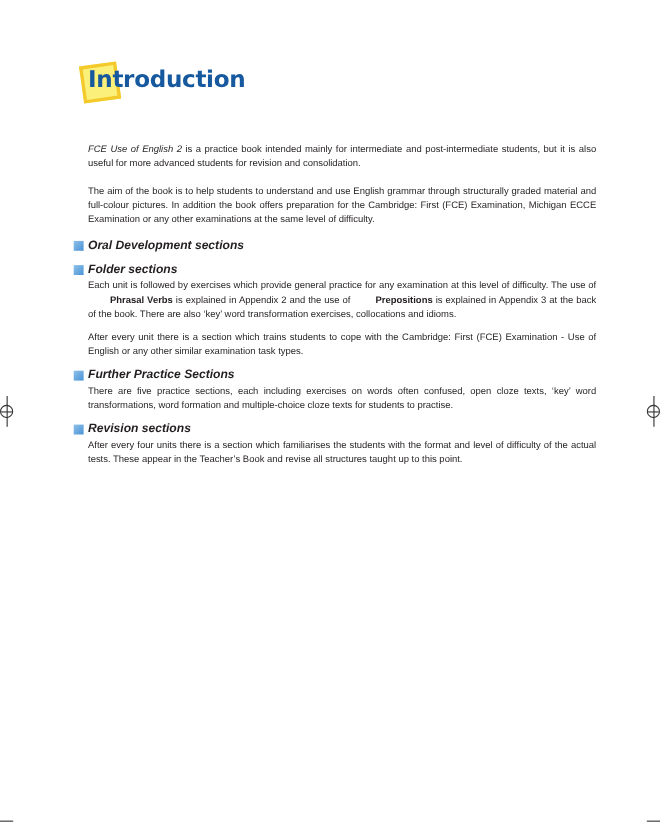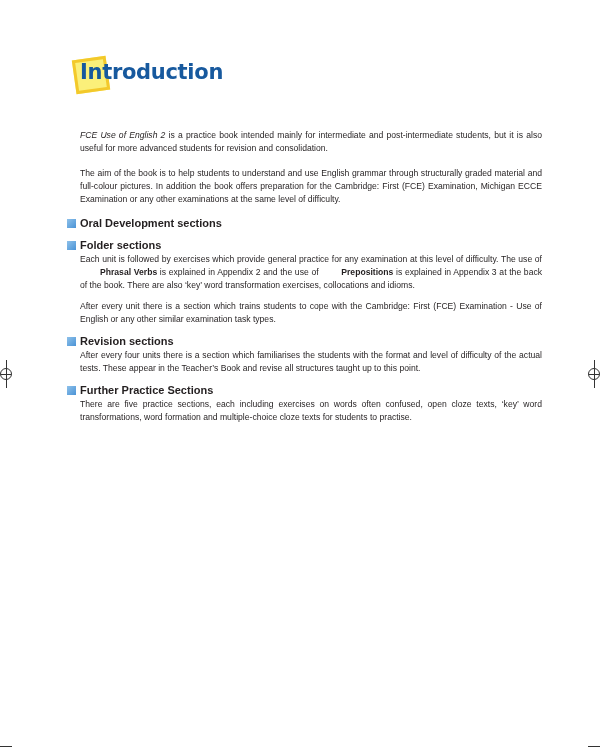--- a/index.html
+++ b/index.html
@@ -66,20 +66,21 @@
     .section {
       position: relative;
       margin: 0 0 8px 0;
     }
     .section-head {
       position: relative;
       font-size: 11px;
       font-weight: bold;
       line-height: 14px;
       margin: 0 0 1px 0;
+      font-style: italic;
     }
     .bullet {
       position: absolute;
       left: -13px;
       top: 3px;
       width: 9px;
       height: 9px;
       background: linear-gradient(135deg, #8ec1ea 0%, #4a93d6 100%);
     }
     .section-body {
@@ -165,31 +166,31 @@
       <p class="section-body"><span>Each unit is followed by exercises which provide general practice for any examination at this level of difficulty. The use of </span><b>Phrasal Verbs</b><span> is explained in Appendix 2 and the use of </span><b>Prepositions</b><span> is explained in Appendix 3 at the back of the book. There are also ‘key’ word transformation exercises, collocations and idioms.</span></p>
     </div>
 
     <div class="section">
       <p class="section-body">After every unit there is a section which trains students to cope with the Cambridge: First (FCE) Examination - Use of English or any other similar examination task types.</p>
     </div>
 
     <div class="section">
       <div class="section-head">
         <span class="bullet"></span>
+        <span>Further Practice Sections</span>
+      </div>
+      <p class="section-body">There are five practice sections, each including exercises on words often confused, open cloze texts, ‘key’ word transformations, word formation and multiple-choice cloze texts for students to practise.</p>
+    </div>
+
+    <div class="section">
+      <div class="section-head">
+        <span class="bullet"></span>
         <span>Revision sections</span>
       </div>
       <p class="section-body">After every four units there is a section which familiarises the students with the format and level of difficulty of the actual tests. These appear in the Teacher’s Book and revise all structures taught up to this point.</p>
-    </div>
-
-    <div class="section">
-      <div class="section-head">
-        <span class="bullet"></span>
-        <span>Further Practice Sections</span>
-      </div>
-      <p class="section-body">There are five practice sections, each including exercises on words often confused, open cloze texts, ‘key’ word transformations, word formation and multiple-choice cloze texts for students to practise.</p>
     </div>
 
   </div>
 
   <div class="reg" style="left:0px; top:360px;">
     <div class="vline"></div>
     <div class="circle"></div>
     <div class="hline"></div>
     <div class="vline2"></div>
   </div>

